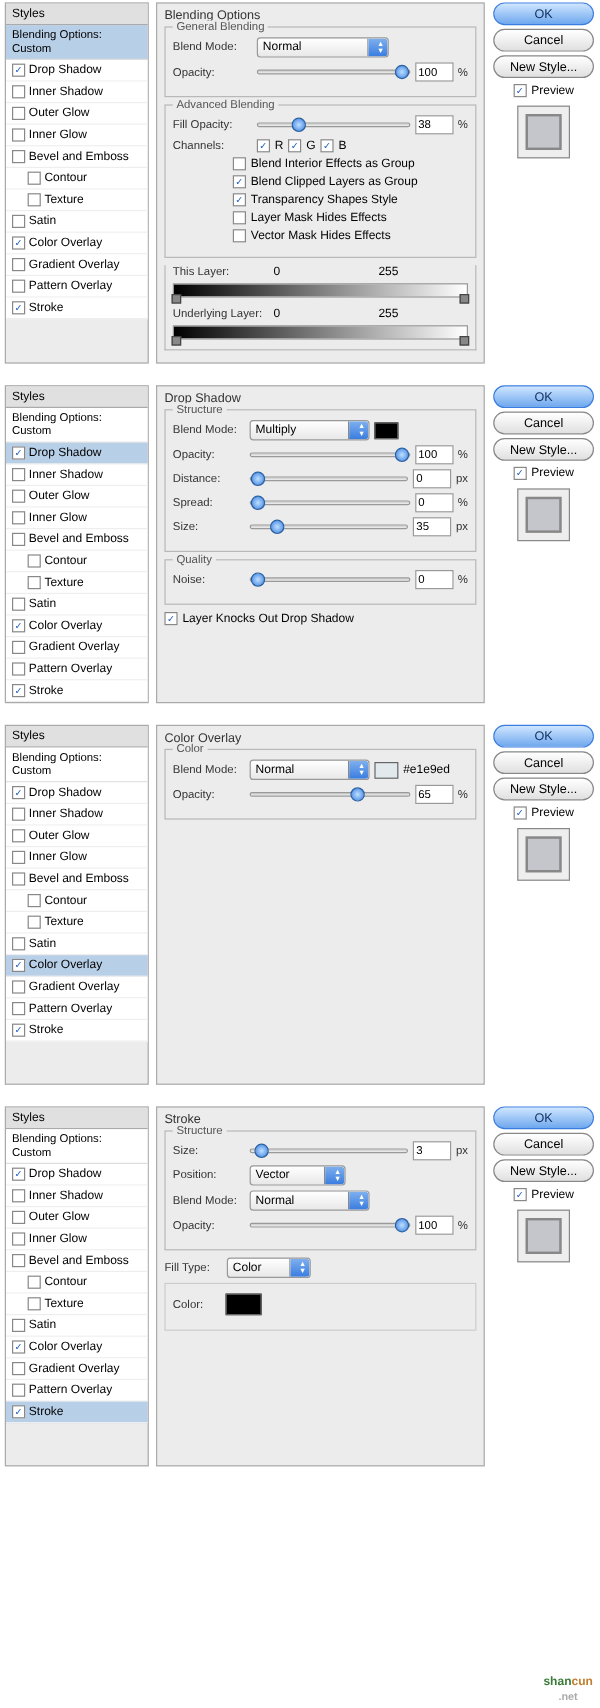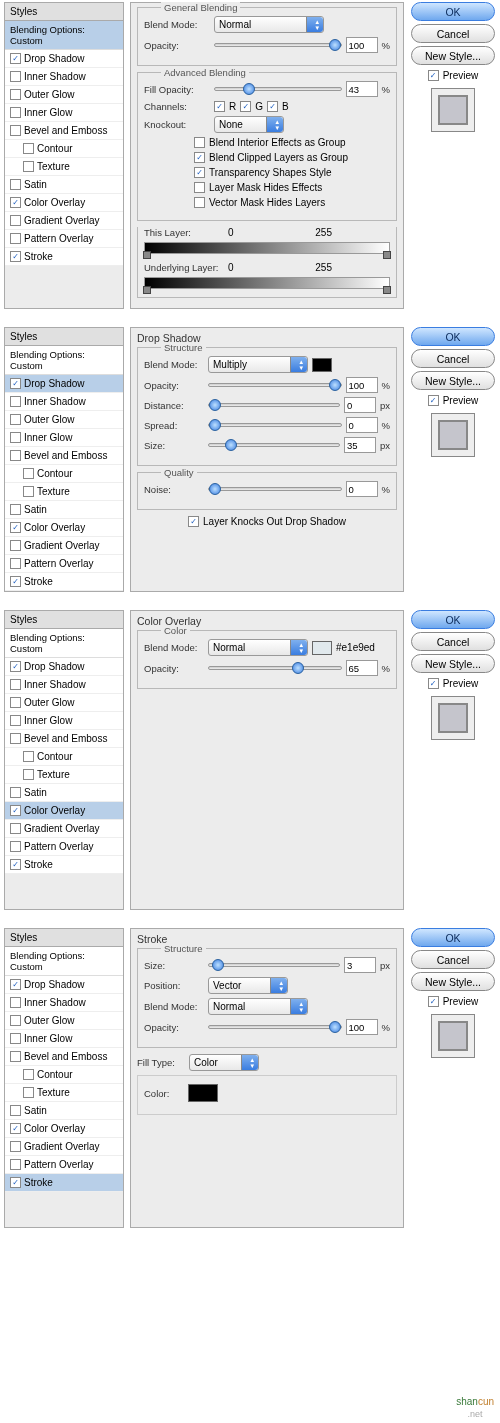--- a/index.html
+++ b/index.html
@@ -9,21 +9,21 @@
 .styles-hdr{background:#e0e0e0;border-bottom:1px solid #aaa;padding:3px 5px;font-size:10px}
 .styles-sub{background:#fff;padding:3px 5px;font-size:9.5px;border-bottom:1px solid #ddd}
 .styles-sub.sel{background:#b8cfe8}
 .style-item{padding:3px 5px;border-bottom:1px solid #eee;background:#fff;display:flex;align-items:center;gap:3px}
 .style-item.sel{background:#b8cfe8}
 .style-item.indent{padding-left:18px}
 .cb{width:11px;height:11px;border:1px solid #888;background:#fff;display:inline-flex;align-items:center;justify-content:center;font-size:8px;color:#2060c0;flex-shrink:0}
 .cb.on::after{content:"✓"}
 .main-col{flex:1;border:1px solid #aaa;background:#ececec;padding:4px 6px;min-height:100px}
 .fieldset{border:1px solid #b8b8b8;padding:4px 6px 8px;margin-bottom:6px;position:relative}
-.fieldset>.legend{position:absolute;top:-6px;left:23px;background:#ececec;padding:0 3px;font-size:9.5px;color:#555}
+.fieldset>.legend{position:absolute;top:-6px;left:6px;background:#ececec;padding:0 3px;font-size:9.5px;color:#555}
 .section-title{font-size:10.5px;margin-bottom:3px;color:#333}
 .row{display:flex;align-items:center;margin:4px 0;gap:4px}
 .row-lbl{font-size:9.5px;color:#333;flex-shrink:0}
 .select{height:17px;border:1px solid #999;background:linear-gradient(#fff,#e8e8e8);border-radius:3px;display:flex;align-items:center;padding:0 4px;font-size:9.5px;position:relative}
 .select::after{content:"";position:absolute;right:0;top:0;bottom:0;width:16px;background:linear-gradient(#7fb0ee,#3a7de0);border-left:1px solid #888;border-radius:0 3px 3px 0}
 .select-arrows{position:absolute;right:4px;color:#fff;font-size:7px;z-index:2;line-height:6px}
 .slider{height:4px;background:linear-gradient(#ccc,#eee);border:1px solid #999;border-radius:2px;position:relative;flex:1}
 .thumb{position:absolute;top:-5px;width:12px;height:12px;border-radius:50%;background:radial-gradient(#bde0ff,#3a7de0);border:1px solid #2860a0}
 .numfield{width:32px;height:16px;border:1px solid #999;background:#fff;font-size:9.5px;text-align:center;padding:0 2px;display:inline-flex;align-items:center}
 .unit{font-size:9.5px;color:#333}
@@ -32,21 +32,21 @@
 .btn.primary{background:linear-gradient(#cfe6ff,#6fa8ee);color:#103060;border-color:#3a7de0}
 .prev-row{display:flex;align-items:center;gap:4px;margin-top:2px}
 .swatch-big{width:44px;height:44px;border:1px solid #888;background:#eee;margin-top:4px;display:flex;align-items:center;justify-content:center}
 .swatch-inner{width:30px;height:30px;border:2px solid #888;background:#c5c5cc}
 .swatch-sm{width:20px;height:14px;border:1px solid #666;background:#000;display:inline-block}
 .dial{width:22px;height:22px;border:1px solid #888;border-radius:50%;background:radial-gradient(#fff,#ddd);position:relative}
 .dial::after{content:"";position:absolute;width:1px;height:9px;background:#333;top:2px;left:10px;transform-origin:bottom;transform:rotate(30deg)}
 .grad-bar{height:12px;background:linear-gradient(90deg,#000,#fff);border:1px solid #999;width:100%;position:relative}
 .grad-stop{position:absolute;bottom:-6px;width:8px;height:8px;background:#888;border:1px solid #444}
 .contour-box{width:28px;height:28px;border:1px solid #888;background:linear-gradient(135deg,#fff 48%,#888 50%)}
-.logo{position:fixed;bottom:4px;right:6px;font-size:16px;font-weight:normal}
+.logo{position:fixed;bottom:4px;right:6px;font-size:16px;font-weight:bold}
 .logo .s{color:#3a7a3a}.logo .c{color:#c08030}.logo .net{font-size:9px;color:#aaa;display:block;text-align:center}
 </style>
 </head>
 <body>
 
 <div class="dialog">
   <div class="styles-col" id="styles1">
       <div class="styles-hdr">Styles</div>
       <div class="styles-sub sel">Blending Options: Custom</div>
       <div class="style-item  ">
@@ -92,20 +92,21 @@
       <div class="style-item  ">
         <span class="cb "></span>
         <span>Pattern Overlay</span>
       </div>
       <div class="style-item  ">
         <span class="cb on"></span>
         <span>Stroke</span>
       </div>
     </div>
   <div class="main-col">
+    <div class="section-title">Blending Options</div>
     <div class="fieldset">
       <span class="legend">General Blending</span>
       <div class="row">
           <span class="row-lbl" style="width:66px">Blend Mode:</span>
         <div class="select" style="width:110px">
             <span>Normal</span>
             <span class="select-arrows">▴<br>▾</span>
           </div>
         </div>
       <div class="row">
@@ -117,59 +118,52 @@
         <span class="unit">%</span>
         </div>
     </div>
     <div class="fieldset">
       <span class="legend">Advanced Blending</span>
       <div class="row">
           <span class="row-lbl" style="width:66px">Fill Opacity:</span>
         <div class="slider" style="width:110px">
             <div class="thumb" style="left:22%"></div>
           </div>
-        <span class="numfield">43</span>
+        <span class="numfield">38</span>
         <span class="unit">%</span>
         </div>
       <div class="row">
           <span class="row-lbl" style="width:66px">Channels:</span>
         <span class="cb on"></span>
           <span>R</span>
         <span class="cb on"></span>
           <span>G</span>
         <span class="cb on"></span>
           <span>B</span>
-        </div>
-      <div class="row">
-          <span class="row-lbl" style="width:66px">Knockout:</span>
-        <div class="select" style="width:70px">
-            <span>None</span>
-            <span class="select-arrows">▴<br>▾</span>
-          </div>
         </div>
       <div id="advopts" style="padding-left:50px">
           <div class="row">
             <span class="cb "></span>
             <span>Blend Interior Effects as Group</span>
           </div>
           <div class="row">
             <span class="cb on"></span>
             <span>Blend Clipped Layers as Group</span>
           </div>
           <div class="row">
             <span class="cb on"></span>
             <span>Transparency Shapes Style</span>
           </div>
           <div class="row">
             <span class="cb "></span>
             <span>Layer Mask Hides Effects</span>
           </div>
           <div class="row">
             <span class="cb "></span>
-            <span>Vector Mask Hides Layers</span>
+            <span>Vector Mask Hides Effects</span>
           </div>
         </div>
     </div>
     <div class="fieldset" style="border-top:none;padding-top:0">
       <div class="row">
           <span class="row-lbl" style="width:80px">This Layer:</span>
         <span style="width:40px">0</span>
         <span style="width:60px;text-align:right">255</span>
         </div>
       <div class="grad-bar">
@@ -303,21 +297,21 @@
       <span class="legend">Quality</span>
       <div class="row">
           <span class="row-lbl" style="width:60px">Noise:</span>
         <div class="slider" style="width:100px">
             <div class="thumb" style="left:0"></div>
           </div>
         <span class="numfield">0</span>
           <span class="unit">%</span>
         </div>
     </div>
-    <div class="row" style="justify-content:center">
+    <div class="row" style="justify-content:flex-start">
         <span class="cb on"></span>
         <span>Layer Knocks Out Drop Shadow</span>
       </div>
   </div>
   <div class="btns-col" id="btns2">
       <div class="btn primary">OK</div>
    <div class="btn">Cancel</div>
    <div class="btn">New Style...</div>
    <div class="prev-row">
         <span class="cb on"></span>

